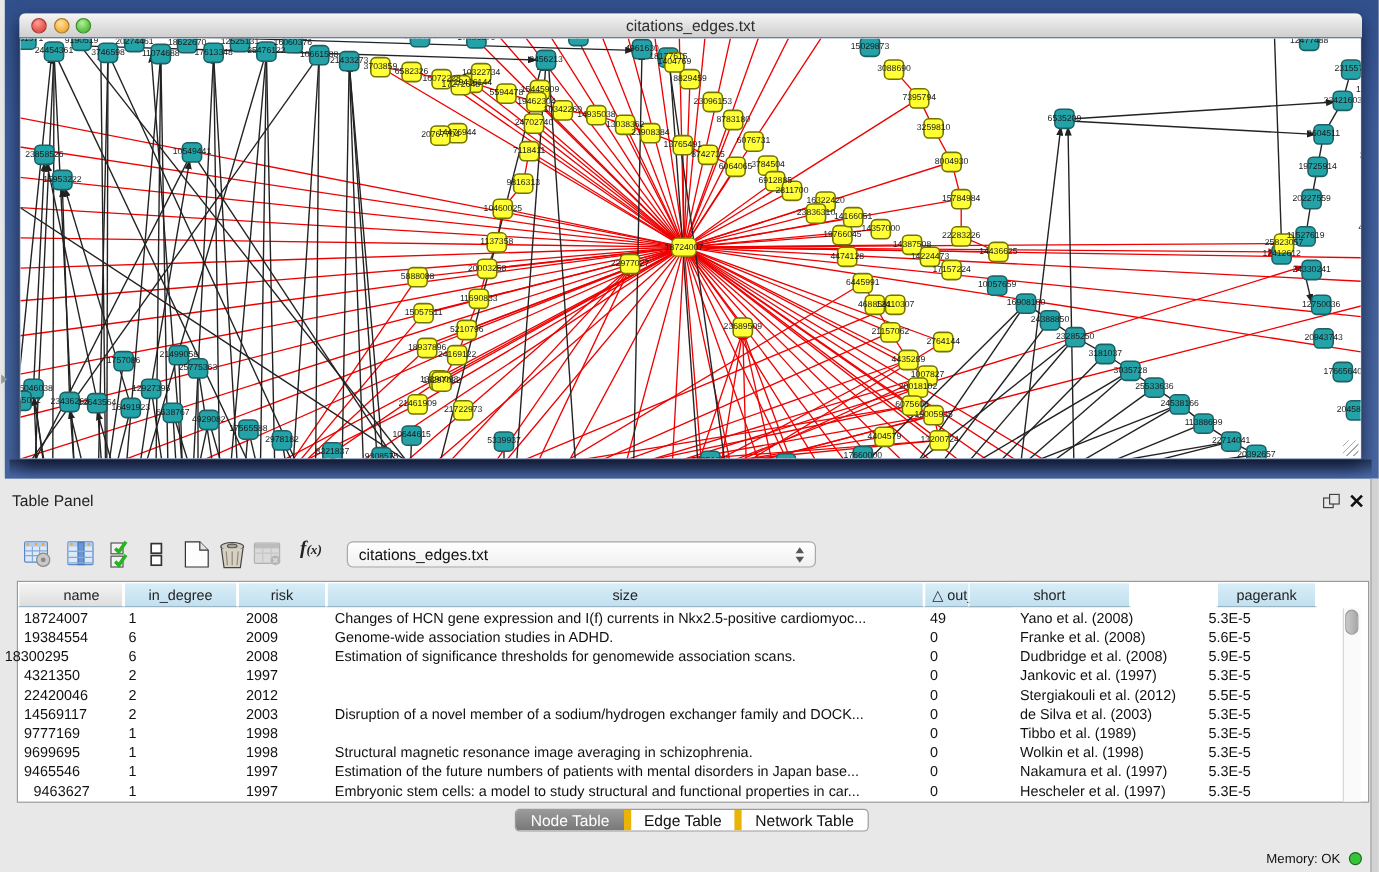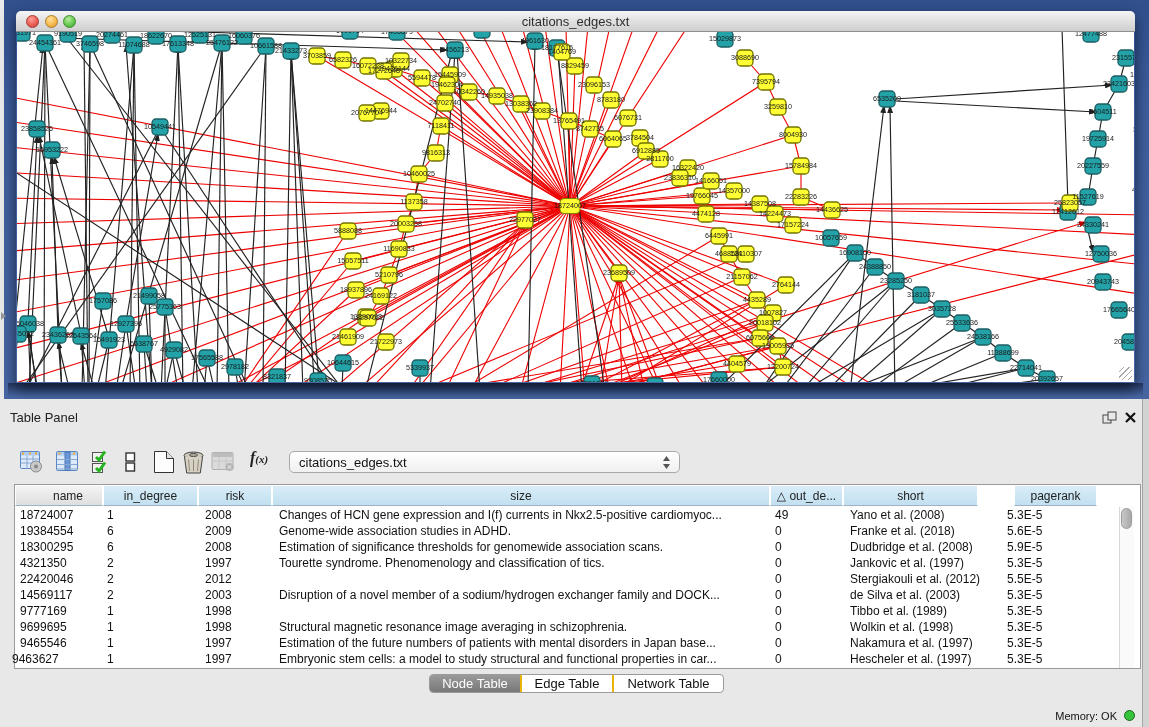--- a/index.html
+++ b/index.html
@@ -16,21 +16,21 @@
 .ptitle{position:absolute;left:10px;top:11px;font-size:13px;color:#222}
 .tbl{position:absolute;left:14px;top:484px;width:1127px;height:185px;background:#fff;border:1px solid #9a9a9a}
 .hcell{position:absolute;top:485px;height:21px;background:linear-gradient(#d9edf8,#c2e0f0);border:1px solid #fff;border-bottom:1px solid #9ab4c4;font-size:12px;color:#222;text-align:center;line-height:20px}
 .row{position:absolute;left:0;width:1120px;height:16px;font-size:12px;color:#111}
 .row span{position:absolute;top:1px;white-space:nowrap}
 .sb{position:absolute;left:1119px;top:507px;width:15px;height:161px;background:#fafafa;border-left:1px solid #d8d8d8}
 .thumb{position:absolute;left:1121px;top:508px;width:11px;height:21px;border-radius:6px;background:linear-gradient(90deg,#c9c9c9,#a8a8a8);border:1px solid #9a9a9a}
 .tabs{position:absolute;left:429px;top:674px;height:19px;border:1px solid #9b9b9b;border-radius:4px;background:#fff;display:flex;overflow:hidden}
 .tab{font-size:13px;color:#111;line-height:18px;text-align:center}
 .tab.sel{background:linear-gradient(#9a9a9a,#787878);color:#fff}
-.tab+.tab{border-left:2px solid #eab308}
+.tab+.tab{border-left:6px solid #eab308}
 .mem{position:absolute;right:32px;top:710px;font-size:11px;color:#111}
 .dot{position:absolute;right:14px;top:710px;width:11px;height:11px;border-radius:50%;background:#35c53b;border:1.5px solid #1f661f}
 .icon{position:absolute;top:450px}
 .dd{position:absolute;left:289px;top:451px;width:391px;height:22px;border:1px solid #a9a9a9;border-radius:5px;background:linear-gradient(#fff,#f0f0f0);font-size:13px;color:#111;line-height:21px;padding-left:9px}
 .updn{position:absolute;right:8px;top:3px;width:9px;height:15px}
 .redge{position:absolute;left:1142px;top:399px;width:7px;height:328px;background:#d2d2d2;border-left:1px solid #a5a5a5}
 </style></head><body>
 <div class="desk"></div>
 <div class="wshadow"></div>
 <div style="position:absolute;left:1px;top:312px;width:0;height:0;border-top:4px solid transparent;border-bottom:4px solid transparent;border-left:5px solid #9a9a9a"></div>
@@ -684,54 +684,53 @@
       <path d="M4.5,14 L8,9 L1,9 Z" fill="#555"></path>
     </svg>
 </div>
 
 <div class="tbl"></div>
 <div class="hcell" style="left:15px;width:88px;background:linear-gradient(#f4f4f4,#dedede);padding-left:18px">name</div>
 <div class="hcell" style="left:103px;width:95px">in_degree</div>
 <div class="hcell" style="left:198px;width:74px">risk</div>
 <div class="hcell" style="left:272px;width:498px">size</div>
 <div class="hcell" style="left:770px;width:73px">△ out_de...</div>
-<div class="hcell" style="left:843px;width:135px">short</div>
+<div class="hcell" style="left:807px;width:135px">short</div>
 <div class="hcell" style="left:1014px;width:83px">pagerank</div>
 <div class="row" style="top:507px">
 <span style="left:20px">18724007</span>
     <span style="left:107px">1</span>
     <span style="left:205px">2008</span>
     <span style="left:279px">Changes of HCN gene expression and I(f) currents in Nkx2.5-positive cardiomyoc...</span>
     <span style="left:775px">49</span>
     <span style="left:850px">Yano et al. (2008)</span>
     <span style="left:1007px">5.3E-5</span>
   </div>
 <div class="row" style="top:523px">
 <span style="left:20px">19384554</span>
     <span style="left:107px">6</span>
     <span style="left:205px">2009</span>
     <span style="left:279px">Genome-wide association studies in ADHD.</span>
     <span style="left:775px">0</span>
-    <span style="left:850px">Franke et al. (2018)</span>
+    <span style="left:850px">Franke et al. (2008)</span>
     <span style="left:1007px">5.6E-5</span>
   </div>
 <div class="row" style="top:539px">
-<span style="left:20px">18300295</span>
+<span style="left:4px">18300295</span>
     <span style="left:107px">6</span>
     <span style="left:205px">2008</span>
     <span style="left:279px">Estimation of significance thresholds for genomewide association scans.</span>
     <span style="left:775px">0</span>
     <span style="left:850px">Dudbridge et al. (2008)</span>
     <span style="left:1007px">5.9E-5</span>
   </div>
 <div class="row" style="top:555px">
 <span style="left:20px">4321350</span>
     <span style="left:107px">2</span>
     <span style="left:205px">1997</span>
-    <span style="left:279px">Tourette syndrome. Phenomenology and classification of tics.</span>
     <span style="left:775px">0</span>
     <span style="left:850px">Jankovic et al. (1997)</span>
     <span style="left:1007px">5.3E-5</span>
   </div>
 <div class="row" style="top:571px">
 <span style="left:20px">22420046</span>
     <span style="left:107px">2</span>
     <span style="left:205px">2012</span>
     <span style="left:775px">0</span>
     <span style="left:850px">Stergiakouli et al. (2012)</span>
@@ -766,21 +765,21 @@
 <div class="row" style="top:635px">
 <span style="left:20px">9465546</span>
     <span style="left:107px">1</span>
     <span style="left:205px">1997</span>
     <span style="left:279px">Estimation of the future numbers of patients with mental disorders in Japan base...</span>
     <span style="left:775px">0</span>
     <span style="left:850px">Nakamura et al. (1997)</span>
     <span style="left:1007px">5.3E-5</span>
   </div>
 <div class="row" style="top:651px">
-<span style="left:12px">9463627</span>
+<span style="left:28px">9463627</span>
     <span style="left:107px">1</span>
     <span style="left:205px">1997</span>
     <span style="left:279px">Embryonic stem cells: a model to study structural and functional properties in car...</span>
     <span style="left:775px">0</span>
     <span style="left:850px">Hescheler et al. (1997)</span>
     <span style="left:1007px">5.3E-5</span>
   </div>
 <div class="sb"></div>
 <div class="thumb"></div>
 <div class="tabs">

